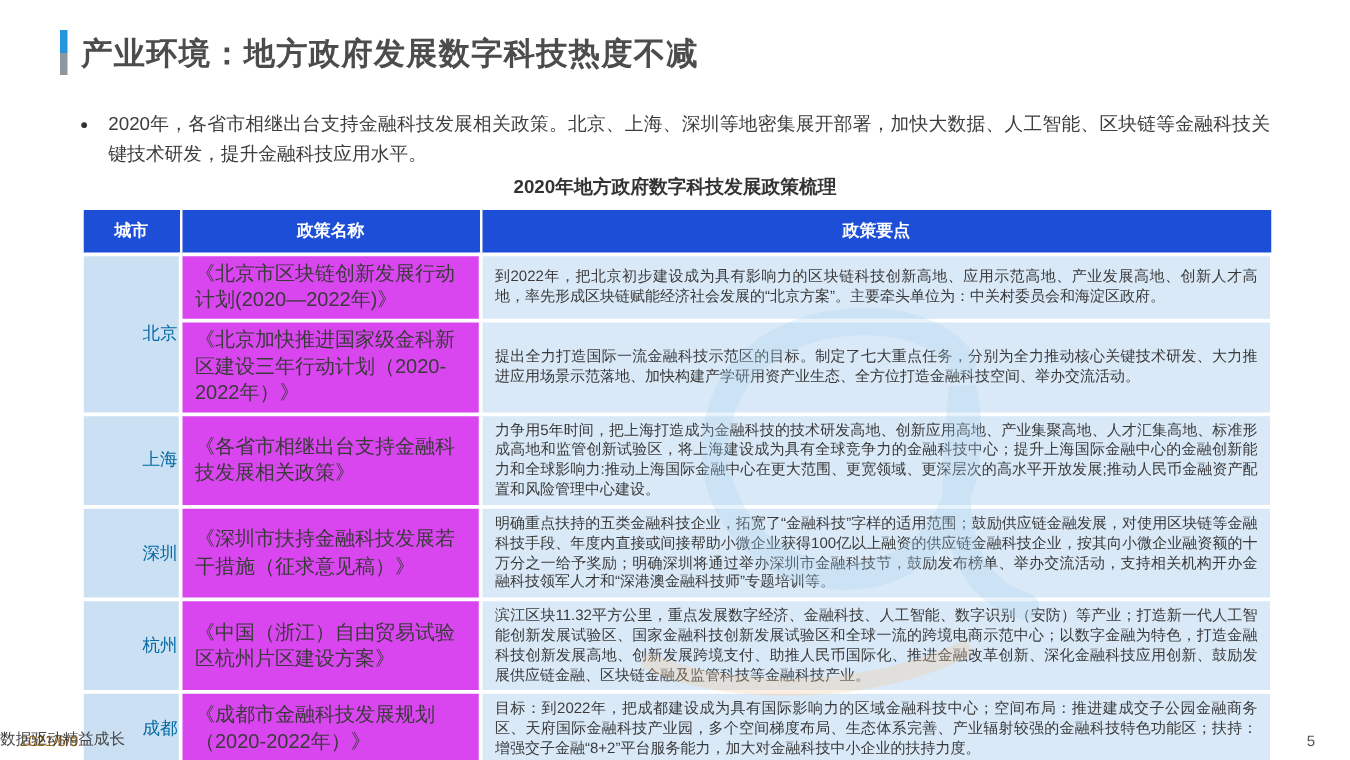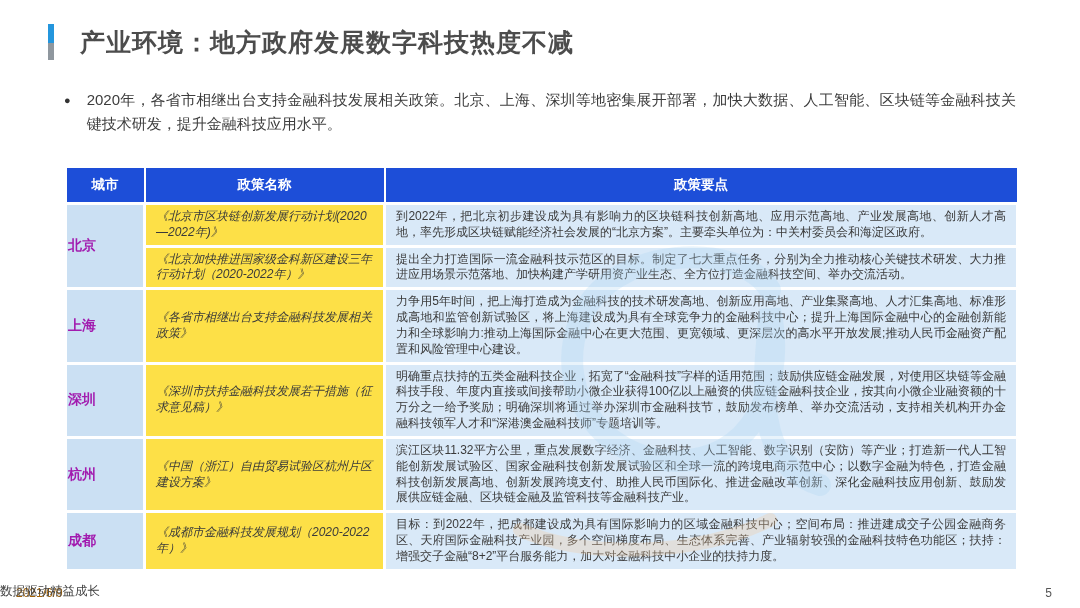--- a/index.html
+++ b/index.html
@@ -1,40 +1,40 @@
 <!DOCTYPE html>
 <html><head>
 <meta charset="utf-8">
 <style>
   html,body{margin:0;padding:0;background:#e8e8e8;}
   .slide{
     position:relative;width:1080px;height:608px;background:#ffffff;
     font-family:"Liberation Sans","DejaVu Sans",sans-serif;overflow:hidden;
   }
   
-  .title-row{position:absolute;left:48px;top:24px;display:flex;align-items:center;gap:26px;}
+  .title-row{position:absolute;left:48px;top:24px;display:flex;align-items:center;gap:11px;}
   .title-bar{width:6px;height:36px;background:linear-gradient(#2496dd 0 52%,#8f979e 52% 100%);}
   .title-text{font-size:25px;font-weight:bold;color:#4c4c4c;letter-spacing:1px;}
   .logo{position:absolute;right:40px;top:12px;width:120px;}
   .logo-top{display:flex;align-items:center;justify-content:flex-end;}
   .logo-brand{font-size:23px;color:#3cb4e7;letter-spacing:0px;line-height:1;margin-left:-3px;}
   .logo-cn{font-size:15px;color:#2d9fd8;font-weight:bold;letter-spacing:4px;text-align:right;margin-top:2px;margin-right:2px;}
   
   .bullet{position:absolute;left:64px;top:88px;width:952px;display:flex;gap:16px;}
   .bullet-dot{font-size:11px;color:#333;line-height:25px;flex:0 0 auto;}
   .bullet-text{font-size:15px;color:#3d3d3d;line-height:1.6;text-align:justify;}
   
   .tbl-title{position:absolute;top:140px;left:0;width:100%;text-align:center;
     font-size:15px;font-weight:bold;color:#333;}
   table.policy{position:absolute;left:64px;top:166px;width:952px;border-collapse:collapse;table-layout:fixed;}
   table.policy th{background:#1d4ed8;color:#ffffff;font-size:13.5px;font-weight:bold;
     padding:8px 4px;border:2px solid #ffffff;}
   table.policy td{border:3px solid #ffffff;vertical-align:middle;}
-  td.city{background:#cbe0f3;font-weight:bold;font-size:14px;color:#a21caf;text-align:left;}
-  td.pname{background:#fde047;font-size:12px;color:#3a3a3a;padding:4px 10px;line-height:1.32;font-style:italic;}
+  td.city{background:#cbe0f3;font-weight:normal;font-size:14px;color:#0369a1;text-align:right;}
+  td.pname{background:#d946ef;font-size:16px;color:#3a3a3a;padding:4px 10px;line-height:1.32;}
   td.ppoints{background:#d9e9f8;font-size:12px;color:#3a3a3a;padding:4px 10px;line-height:1.32;text-align:justify;}
   
   .watermark{position:absolute;left:440px;top:230px;pointer-events:none;opacity:.28;}
   
   .footer-date{position:absolute;left:16px;bottom:8px;font-size:12px;color:#a16207;margin-top:48px;}
   .footer-slogan{position:absolute;left:0;width:100%;text-align:left;bottom:8px;font-size:12.5px;color:#444;}
   .footer-page{position:absolute;right:28px;bottom:8px;font-size:12px;color:#555;}
 </style>
 </head>
 <body>
@@ -45,20 +45,21 @@
     <div class="title-bar"></div>
     <div class="title-text">产业环境：地方政府发展数字科技热度不减</div>
   </div>
 
 
   <div class="bullet">
     <span class="bullet-dot">●</span>
     <span class="bullet-text">2020年，各省市相继出台支持金融科技发展相关政策。北京、上海、深圳等地密集展开部署，加快大数据、人工智能、区块链等金融科技关键技术研发，提升金融科技应用水平。</span>
   </div>
 
+  <div class="tbl-title">2020年地方政府数字科技发展政策梳理</div>
 
   <table class="policy">
     <colgroup>
       <col style="width:79px">
         <col style="width:240px">
         <col style="width:633px">
     </colgroup>
     <thead>
       <tr>
         <th>城市</th>

